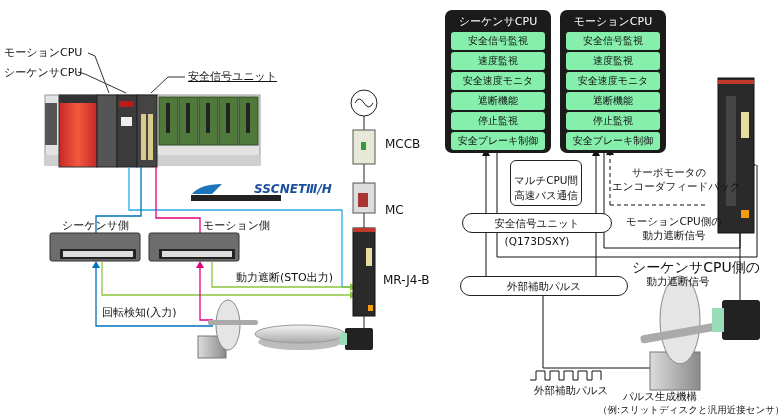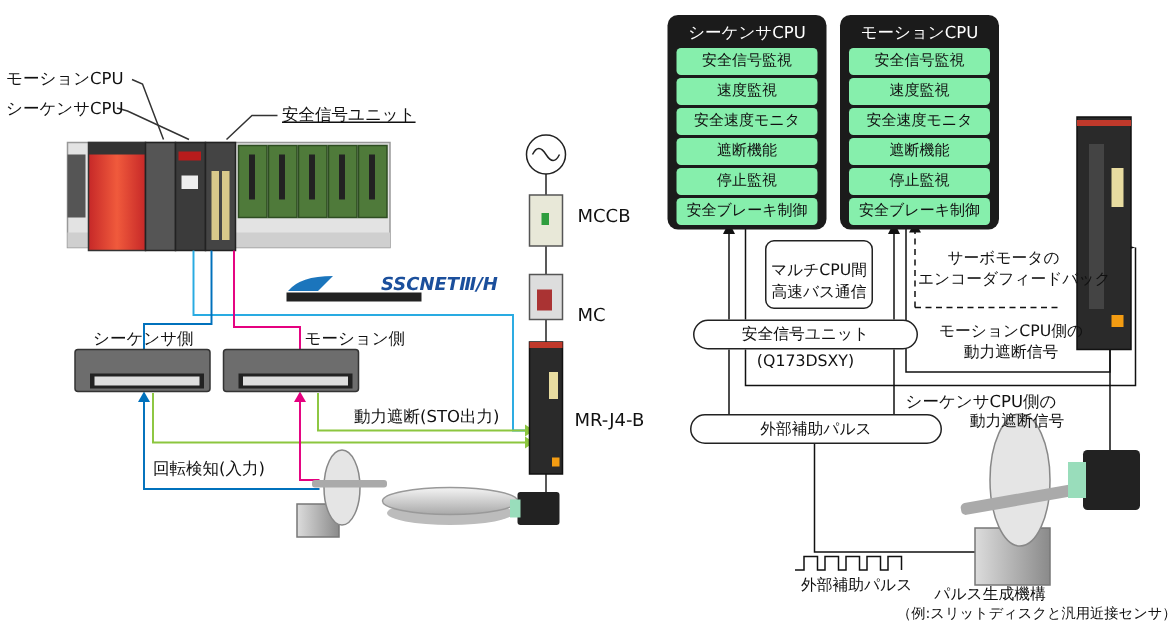--- a/index.html
+++ b/index.html
@@ -211,20 +211,20 @@
   <div>高速バス通信</div>
 </div>
 
 <div class="lbl c" style="left:614px;top:166px;width:110px;font-size:10.5px;">サーボモータの</div>
 <div class="lbl c" style="left:612px;top:180px;width:110px;font-size:10.5px;">エンコーダフィードバック</div>
 
 <div class="rbox" style="left:462px;top:213px;width:148px;height:18px;line-height:18px;font-size:10.5px;border-radius:10px;">安全信号ユニット(Q173DSXY)</div>
 
 <div class="lbl c" style="left:614px;top:215px;width:120px;font-size:10.5px;">モーションCPU側の</div>
 <div class="lbl c" style="left:614px;top:229px;width:120px;font-size:10.5px;">動力遮断信号</div>
-<div class="lbl c" style="left:594px;top:261px;width:120px;font-size:11px;">シーケンサCPU側の</div>
+<div class="lbl c" style="left:632px;top:261px;width:120px;font-size:14px;">シーケンサCPU側の</div>
 <div class="lbl c" style="left:618px;top:275px;width:120px;font-size:10.5px;">動力遮断信号</div>
 
 <div class="rbox" style="left:460px;top:276px;width:166px;height:18px;line-height:18px;border-radius:10px;font-size:10.5px;">外部補助パルス</div>
 
 <div class="lbl" style="left:534px;top:384px;font-size:10.5px;">外部補助パルス</div>
 <div class="lbl c" style="left:600px;top:390px;width:120px;font-size:10.5px;">パルス生成機構</div>
 <div class="lbl" style="left:598px;top:403px;font-size:9.5px;">（例:スリットディスクと汎用近接センサ）</div>
 
 </body></html>

